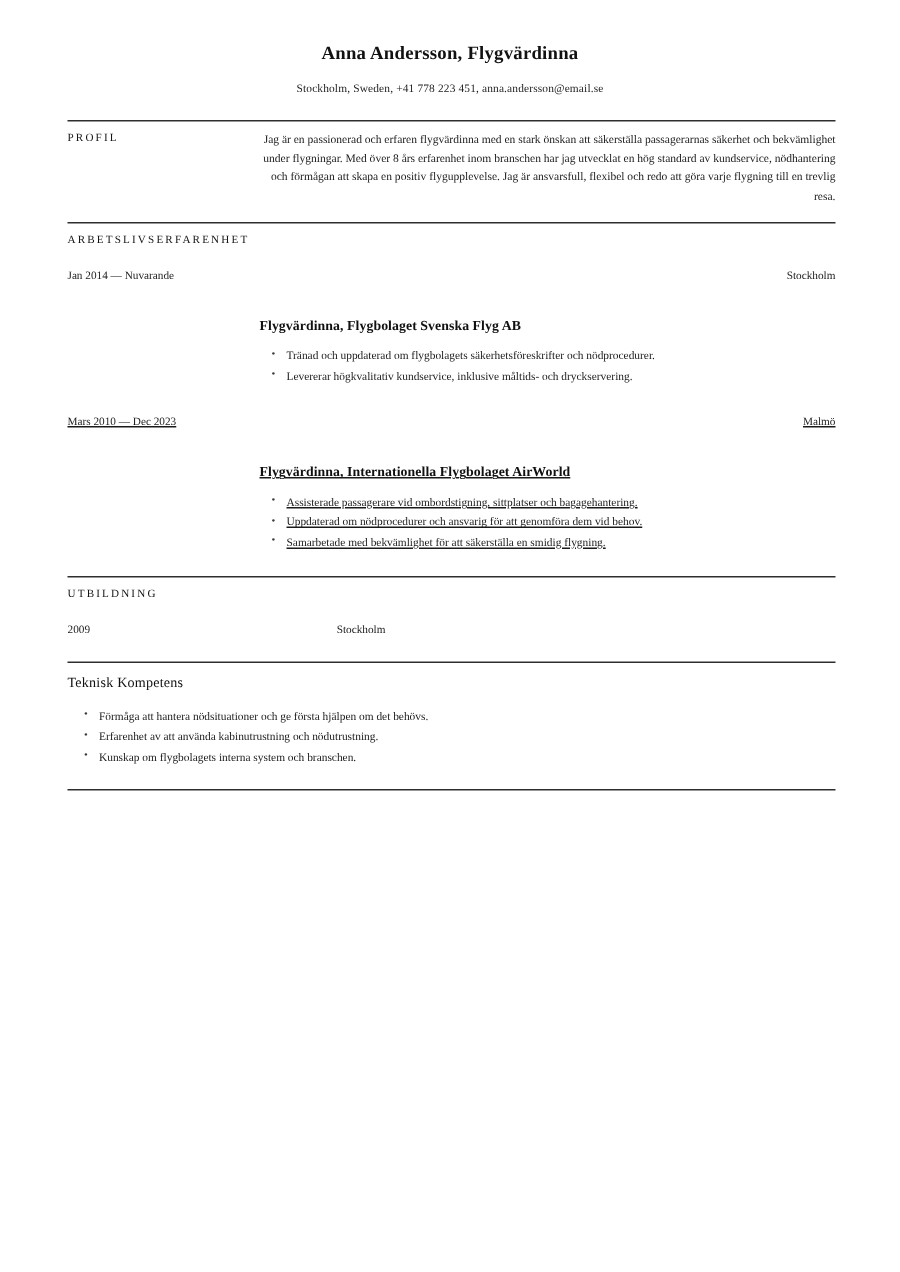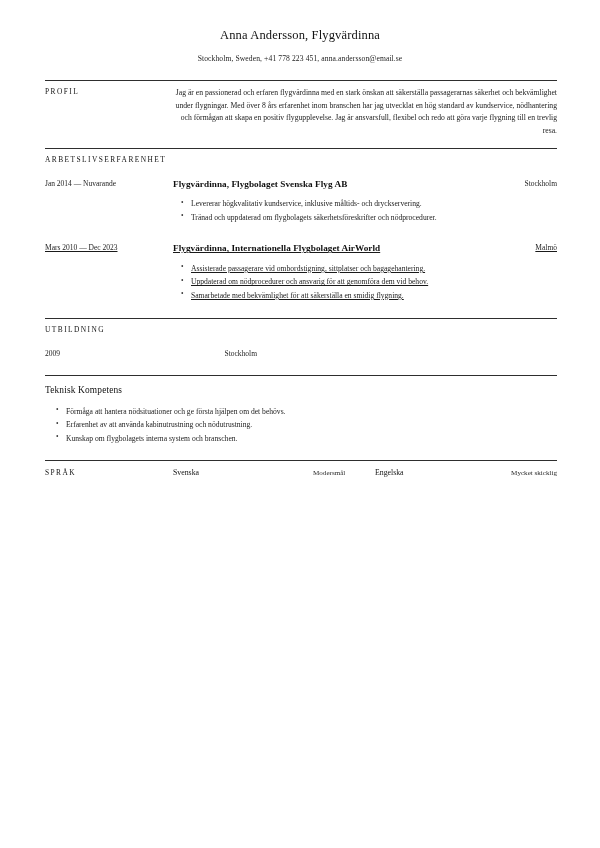--- a/index.html
+++ b/index.html
@@ -24,21 +24,21 @@
     padding: 0;
   }
 
   
   .header {
     padding: 28px 45px 0 45px;
     text-align: center;
   }
   .name {
     font-size: 12.5px;
-    font-weight: normal;
+    font-weight: bold;
     letter-spacing: 0.15px;
     color: #111111;
     margin: 0;
     line-height: 1.2;
   }
   .contact {
     font-size: 7.6px;
     color: #1d1d1d;
     margin: 11px 0 0 0;
     letter-spacing: 0.1px;
@@ -102,20 +102,21 @@
   .entry {
     padding-top: 14px;
     padding-bottom: 2px;
   }
   .entry-title {
     font-size: 9.2px;
     font-weight: bold;
     color: #101010;
     line-height: 1.25;
     letter-spacing: 0.05px;
+    margin-top: 33px;
   }
   .bullets {
     list-style: none;
     margin: 7px 0 0 0;
     padding: 0;
   }
   .bullets li {
     position: relative;
     padding-left: 18px;
     font-size: 7.6px;
@@ -228,22 +229,22 @@
 
   <div class="section">
     <div class="rule"></div>
     <div class="sec-head">ARBETSLIVSERFARENHET</div>
 
     <div class="row entry">
       <div class="col-left">Jan 2014 — Nuvarande</div>
       <div class="col-main">
         <div class="entry-title">Flygvärdinna, Flygbolaget Svenska Flyg AB</div>
         <ul class="bullets">
+          <li>Tränad och uppdaterad om flygbolagets säkerhetsföreskrifter och nödprocedurer.</li>
           <li>Levererar högkvalitativ kundservice, inklusive måltids- och dryckservering.</li>
-          <li>Tränad och uppdaterad om flygbolagets säkerhetsföreskrifter och nödprocedurer.</li>
         </ul>
       </div>
       <div class="col-right">Stockholm</div>
     </div>
 
     <div class="gap-exp"></div>
 
     <div class="row entry" style="padding-top:0;text-decoration:underline;">
       <div class="col-left">Mars 2010 — Dec 2023</div>
       <div class="col-main">
@@ -273,22 +274,15 @@
     <div class="skills-head">Teknisk Kompetens</div>
     <ul class="skills-list">
       <li>Förmåga att hantera nödsituationer och ge första hjälpen om det behövs.</li>
       <li>Erfarenhet av att använda kabinutrustning och nödutrustning.</li>
       <li>Kunskap om flygbolagets interna system och branschen.</li>
     </ul>
   </div>
 
   <div class="section">
     <div class="rule spacer-lang-rule"></div>
-    <div class="lang-row">
-      <div class="lang-head">SPRÅK</div>
-      <div class="lang-name">Svenska</div>
-      <div class="lang-level">Modersmål</div>
-      <div class="lang-name2">Engelska</div>
-      <div class="lang-level2">Mycket skicklig</div>
-    </div>
   </div>
 
 </div>
 
 </body></html>

